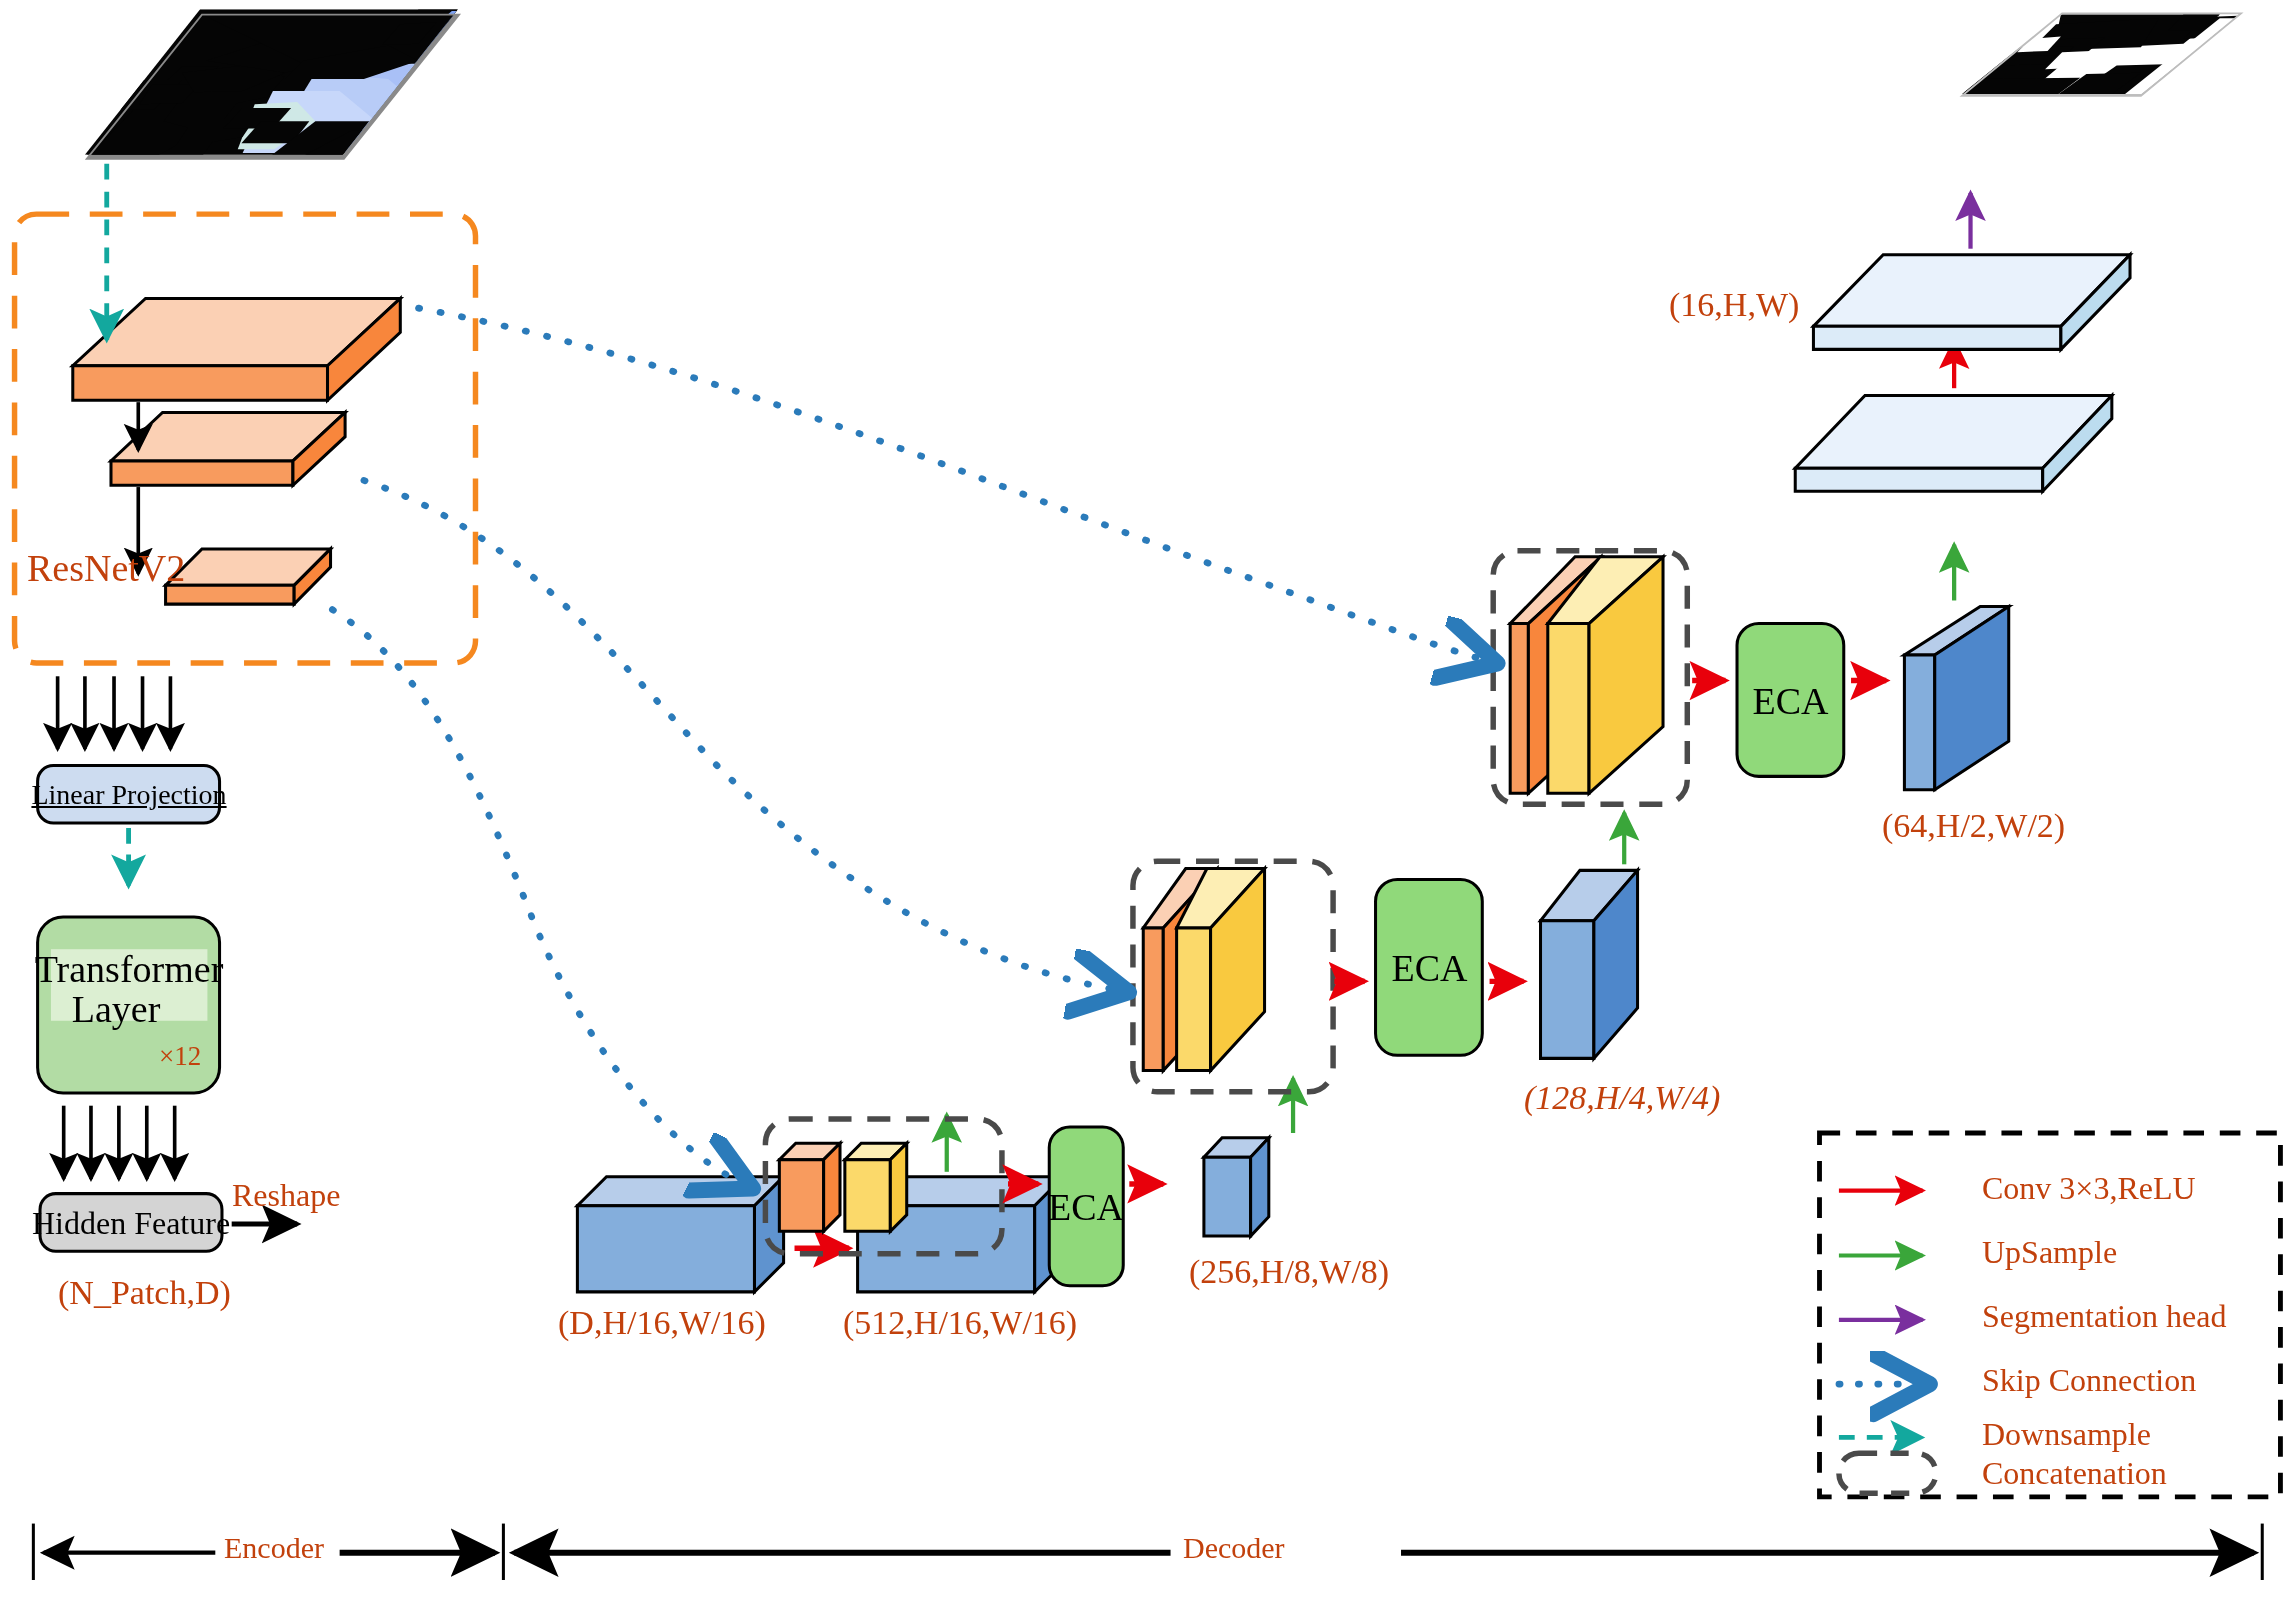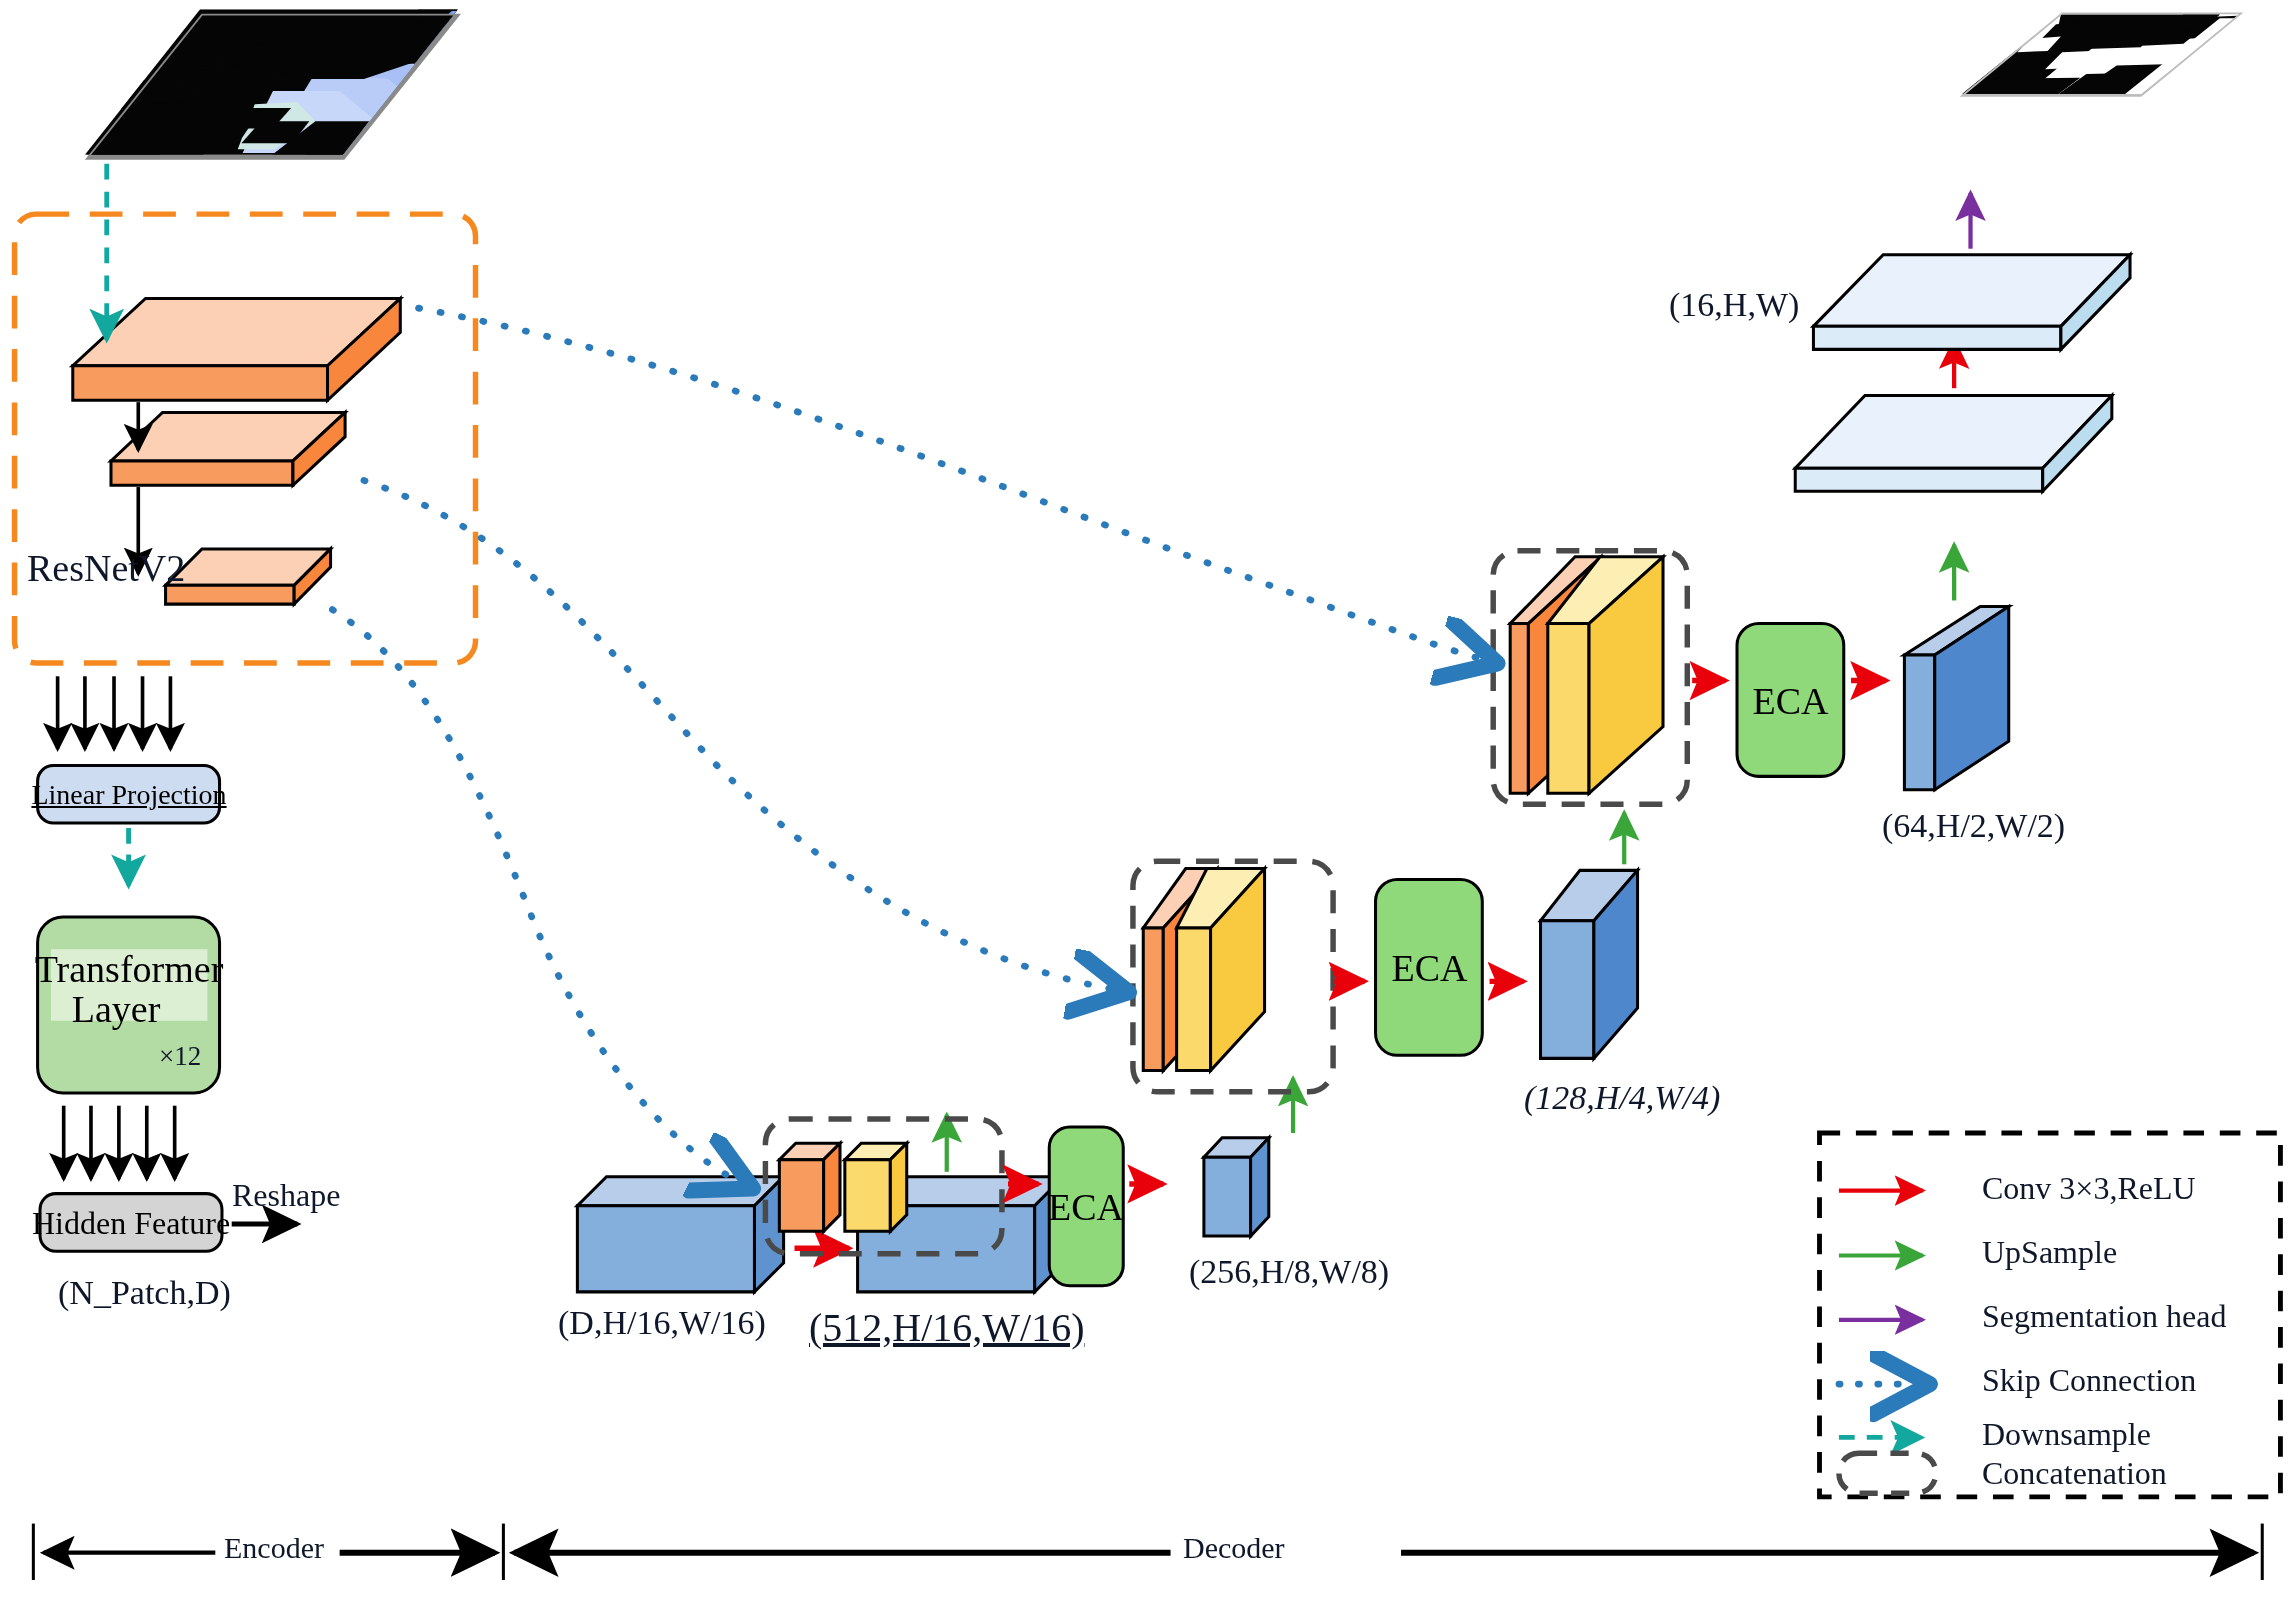--- a/index.html
+++ b/index.html
@@ -1,20 +1,20 @@
 <!DOCTYPE html>
 <html style="font-size:9.7px"><head>
 <meta charset="utf-8">
 <style>
   html,body{margin:0;padding:0;background:#ffffff;}
   body{width:2295px;height:1597px;position:relative;overflow:hidden;
        font-family:"Liberation Serif","DejaVu Serif",serif;color:#000;}
   #stage{position:absolute;left:0;top:0;width:2295px;height:1597px;}
   svg.layer{position:absolute;left:0;top:0;width:2295px;height:1597px;overflow:visible;}
-  .lbl{position:absolute;white-space:nowrap;font-family:"Liberation Serif","DejaVu Serif",serif;color:#0f172a;}
+  .lbl{position:absolute;white-space:nowrap;font-family:"Liberation Serif","DejaVu Serif",serif;color:#c2410c;}
   .boxtext{position:absolute;display:flex;align-items:center;justify-content:center;
            text-align:right;white-space:nowrap;font-family:"Liberation Serif","DejaVu Serif",serif;}
 </style>
 </head>
 <body>
 
 <div id="stage">
 
 <svg class="layer" viewBox="0 0 3784 2633">
   <defs>
@@ -296,21 +296,21 @@
 <div class="boxtext" style="left:38px;top:950px;width:182px;height:38px;font-size:38px;">Transformer</div>
 <div class="boxtext" style="left:38px;top:990px;width:156px;height:38px;font-size:38px;">Layer</div>
 <div class="lbl" style="left:159px;top:1041px;font-size:27px;">×12</div>
 
 <div class="boxtext" style="left:40px;top:1194px;width:182px;height:58px;font-size:32px;">Hidden Feature</div>
 <div class="lbl" style="left:58px;top:1274px;font-size:34px;">(N_Patch,D)</div>
 
 <div class="lbl" style="left:232px;top:1177px;font-size:32px;">Reshape</div>
 
 <div class="lbl" style="left:558px;top:1304px;font-size:34px;">(D,H/16,W/16)</div>
-<div class="lbl" style="left:809px;top:1304px;font-size:40px;text-decoration:underline;">(512,H/16,W/16)</div>
+<div class="lbl" style="left:843px;top:1304px;font-size:34px;">(512,H/16,W/16)</div>
 <div class="lbl" style="left:1189px;top:1253px;font-size:34px;">(256,H/8,W/8)</div>
 <div class="lbl" style="left:1524px;top:1079px;font-size:34px;font-style:italic;">(128,H/4,W/4)</div>
 <div class="lbl" style="left:1882px;top:807px;font-size:34px;">(64,H/2,W/2)</div>
 <div class="lbl" style="left:1669px;top:286px;font-size:34px;">(16,H,W)</div>
 
 <div class="boxtext" style="left:1049px;top:1127px;width:74px;height:159px;font-size:38px;">ECA</div>
 <div class="boxtext" style="left:1376px;top:880px;width:107px;height:176px;font-size:38px;">ECA</div>
 <div class="boxtext" style="left:1737px;top:624px;width:107px;height:153px;font-size:38px;">ECA</div>
 
 <div class="lbl" style="left:224px;top:1531px;font-size:30px;">Encoder</div>

